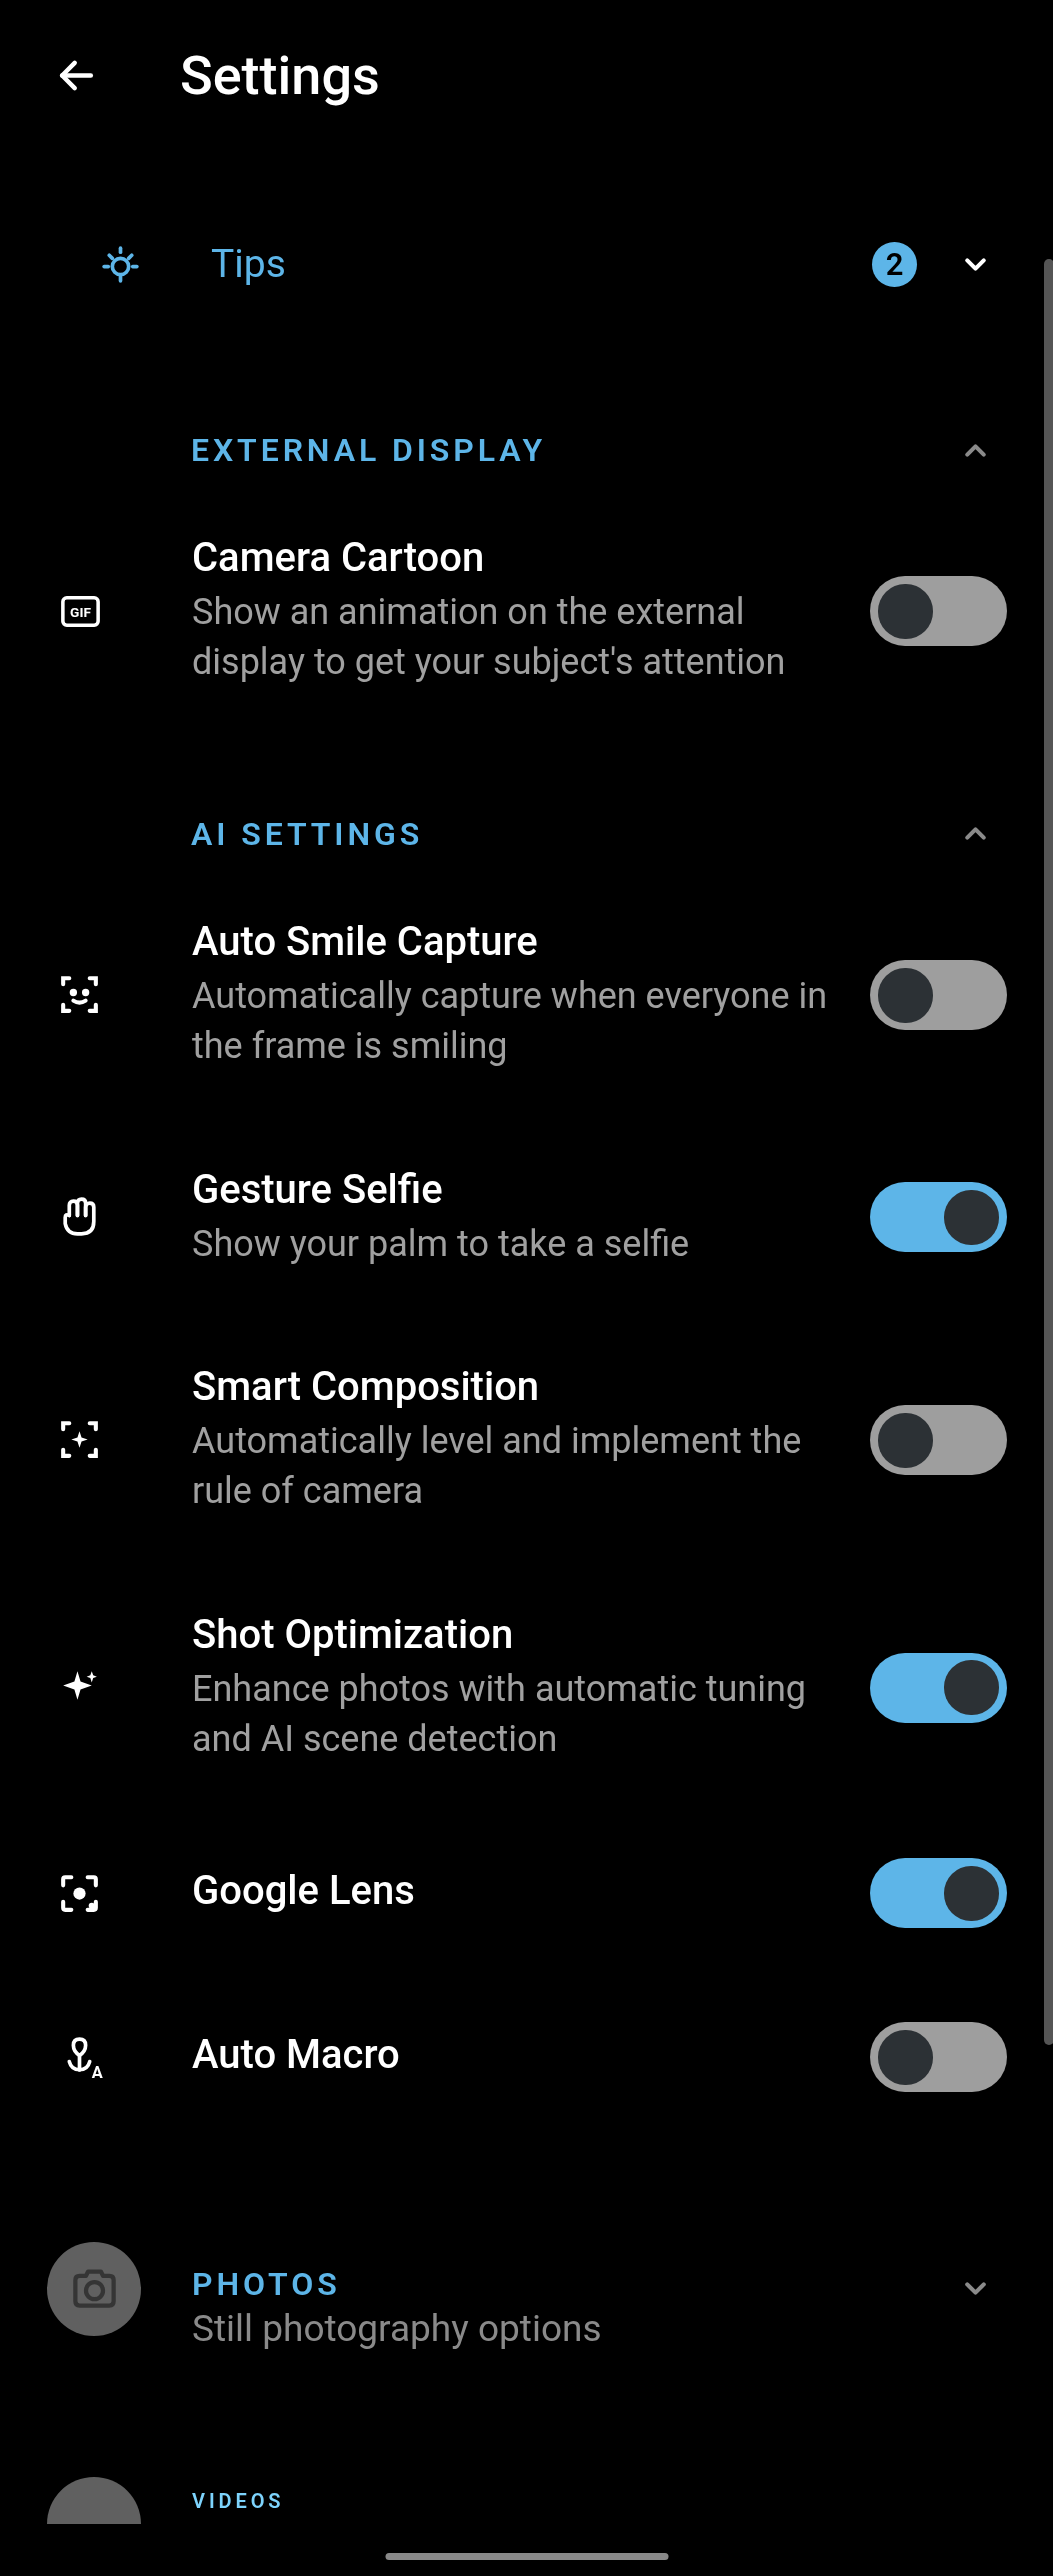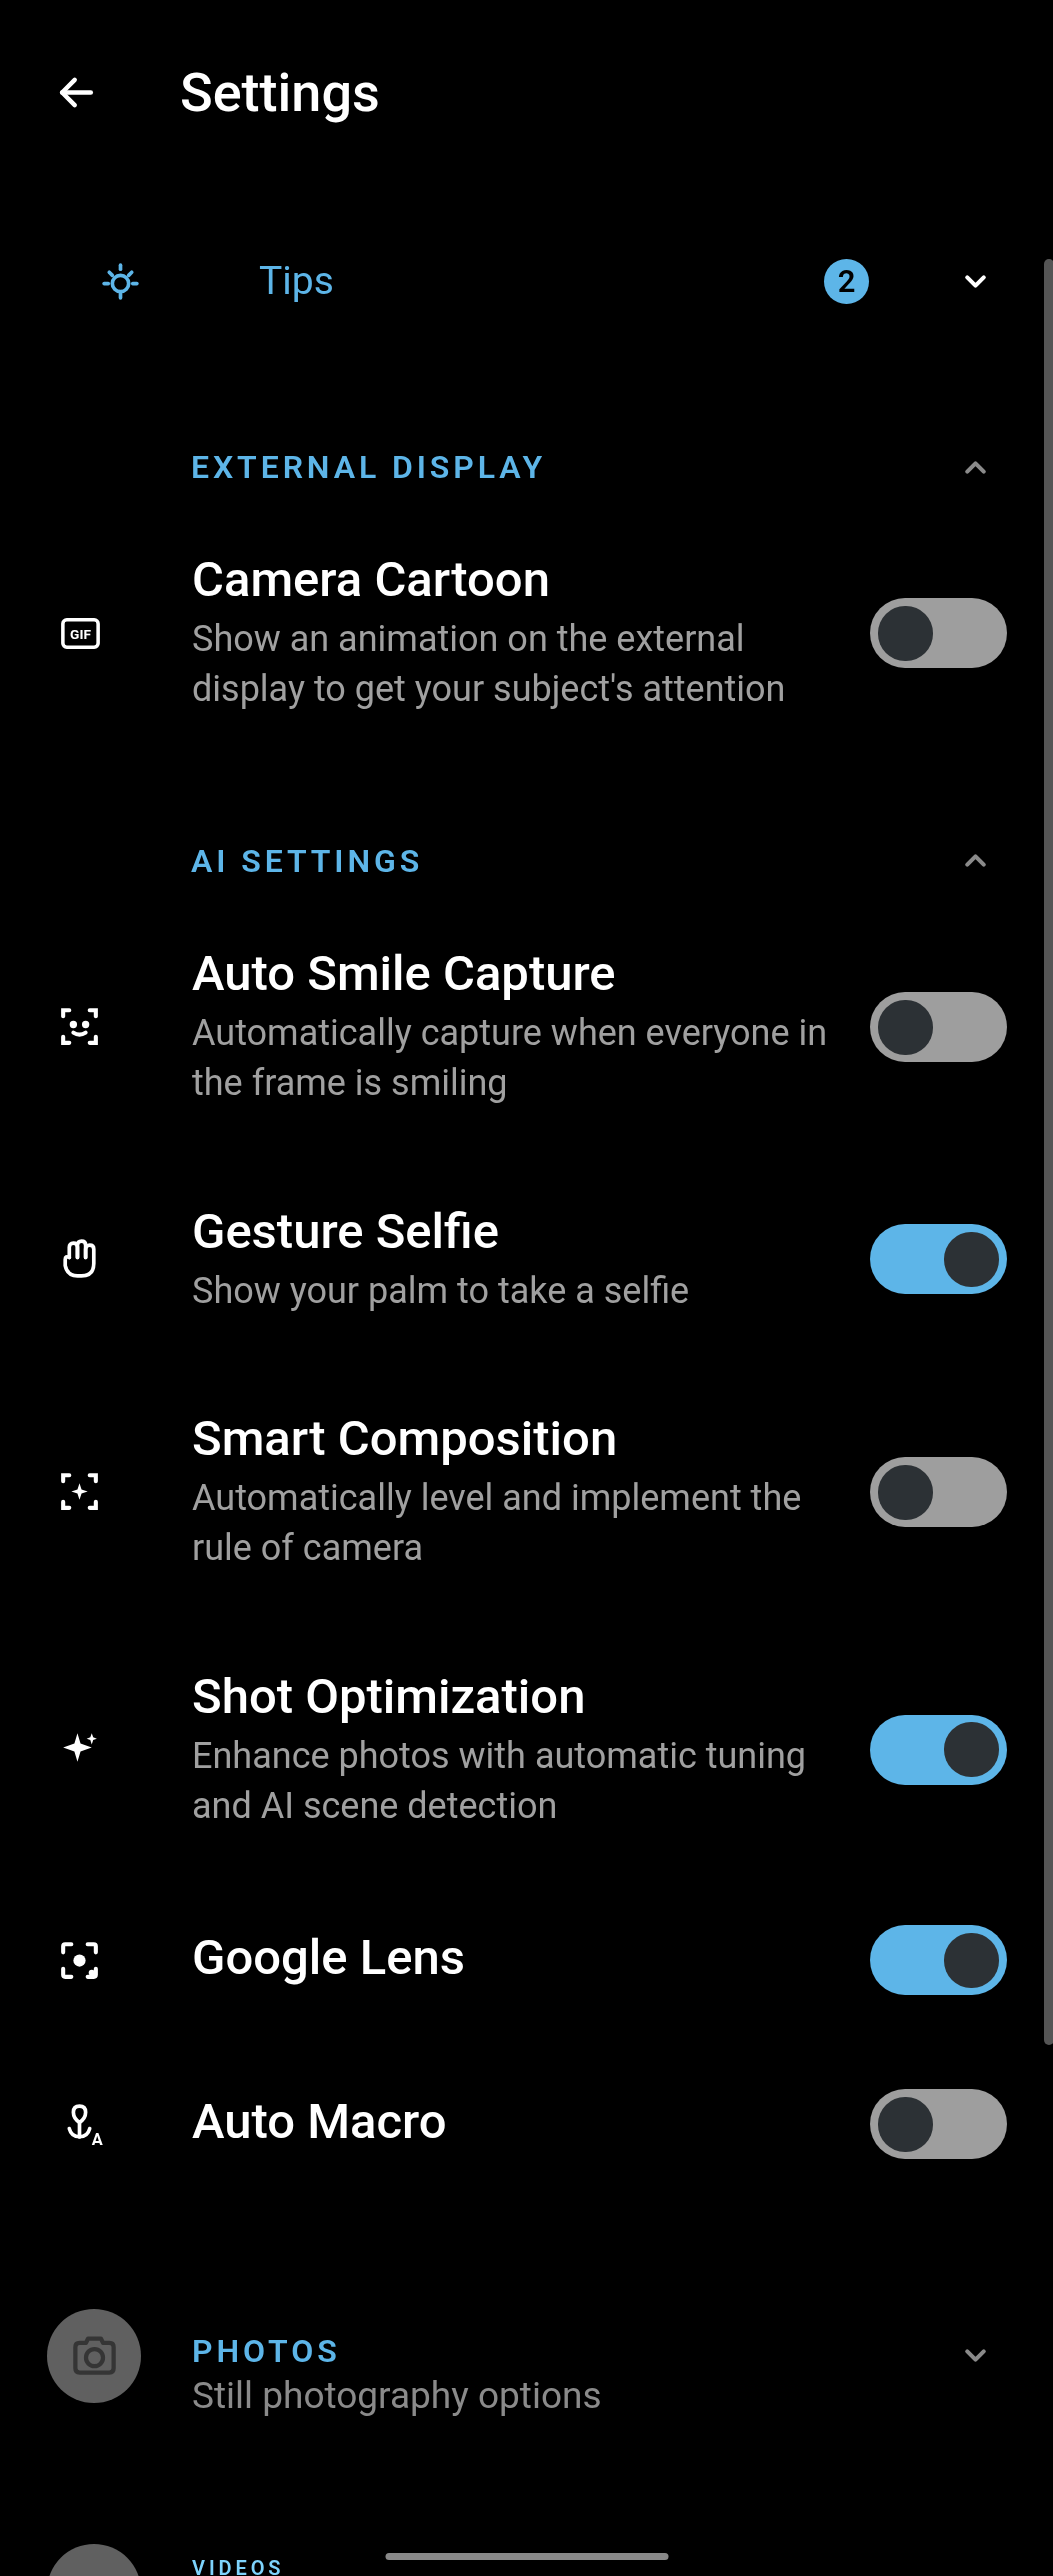--- a/index.html
+++ b/index.html
@@ -12,41 +12,40 @@
       height: 2576px;
       background: #000000;
       font-family: -apple-system, BlinkMacSystemFont, "Segoe UI", Roboto, Helvetica, Arial, sans-serif;
       color: #ffffff;
       overflow: hidden;
       position: relative;
     }
     .header {
       display: flex;
       align-items: center;
-      padding: 61px 47px 35px 47px;
+      padding: 44px 47px 35px 47px;
     }
     .back-arrow {
       width: 59px;
       height: 59px;
       display: flex;
       align-items: center;
       justify-content: center;
       margin-right: 74px;
     }
     .header-title {
       font-size: 54px;
       font-weight: 500;
       color: #ffffff;
     }
     .tips-row {
       display: flex;
       align-items: center;
       padding: 19.5px 59px 19.5px 96px;
       margin-top: 78px;
-      gap: 48px;
     }
     .tips-icon {
       width: 49px;
       height: 49px;
       margin-right: 66px;
       display: flex;
       align-items: center;
       justify-content: center;
     }
     .tips-label {
@@ -110,21 +109,21 @@
       align-items: center;
       justify-content: flex-end;
       flex-shrink: 0;
       margin-right: 88px;
     }
     .setting-content {
       flex: 1;
       padding-right: 29px;
     }
     .setting-title {
-      font-size: 49px;
+      font-size: 40px;
       font-weight: 500;
       color: #ffffff;
       margin-bottom: 5.9px;
     }
     .setting-desc {
       font-size: 36px;
       color: #a0a0a0;
       line-height: 1.4;
     }
     .toggle {

